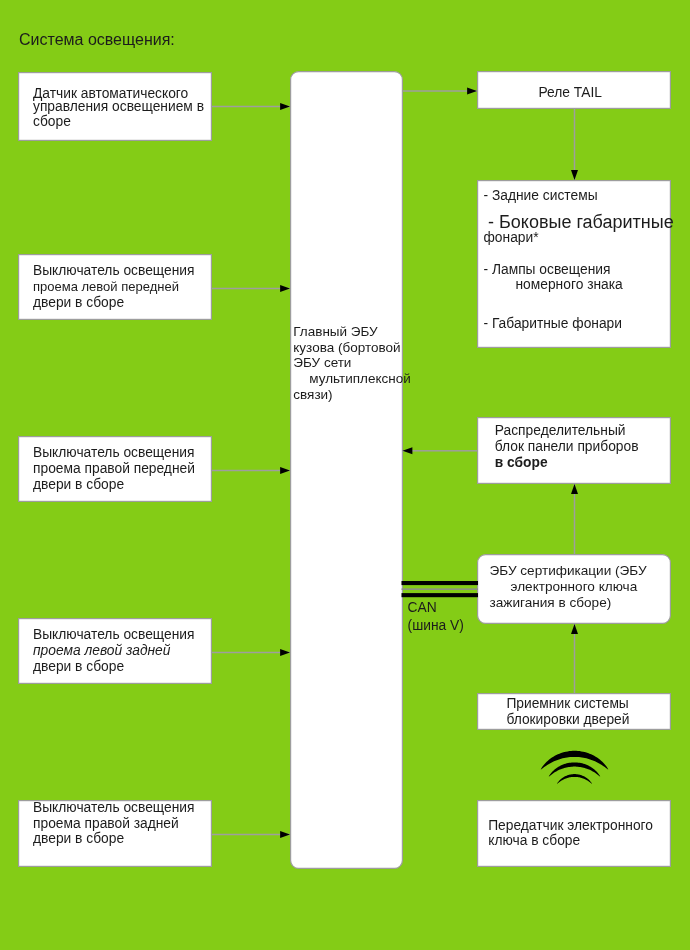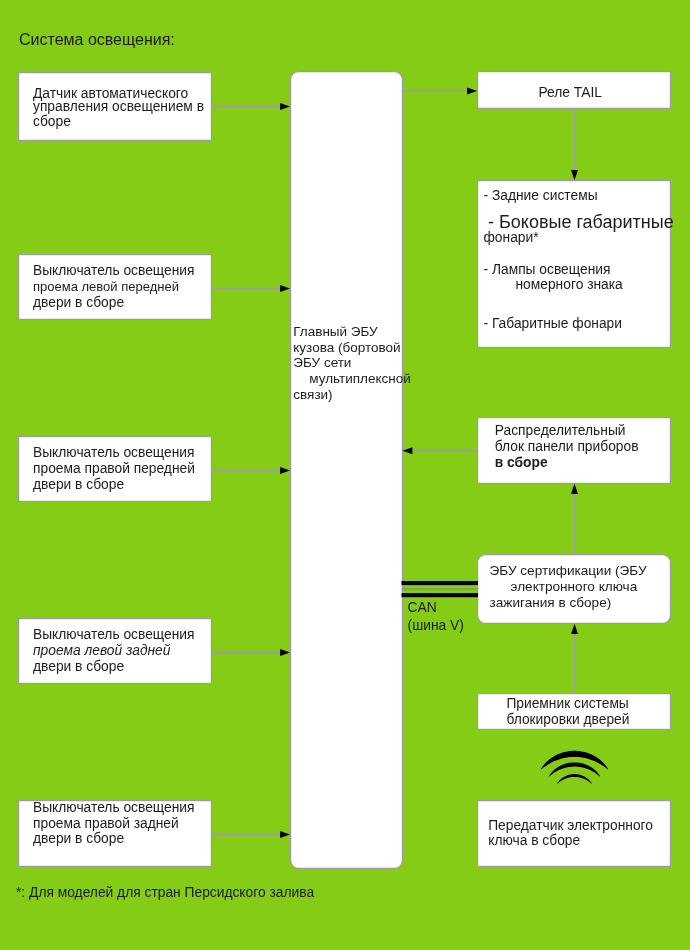--- a/index.html
+++ b/index.html
@@ -108,14 +108,13 @@
       <div class="tline" style="font-size: 13.6px; top: 580.107px; left: 489.5px; margin-left: 21px;">электронного ключа</div>
       <div class="tline" style="font-size: 13.6px; top: 595.807px; left: 489.5px;">зажигания в сборе)</div>
       <div class="tline" style="font-size: 13.8px; top: 696.85px; left: 506.4px;">Приемник системы</div>
       <div class="tline" style="font-size: 13.8px; top: 712.65px; left: 506.4px;">блокировки дверей</div>
       <div class="tline" style="font-size: 13.8px; top: 818.65px; left: 488.2px;">Передатчик электронного</div>
       <div class="tline" style="font-size: 13.8px; top: 834.45px; left: 488.2px;">ключа в сборе</div>
       <div class="tline" style="font-size: 13.8px; top: 601.15px; left: 407.6px;">CAN</div>
       <div class="tline" style="font-size: 13.8px; top: 618.75px; left: 407.6px;">(шина V)</div>
     </div>
 
-  <div class="footnote" style="font-size: 13.8px;">*: Для моделей для стран Персидского залива</div>
 </div>
 
 </body></html>

